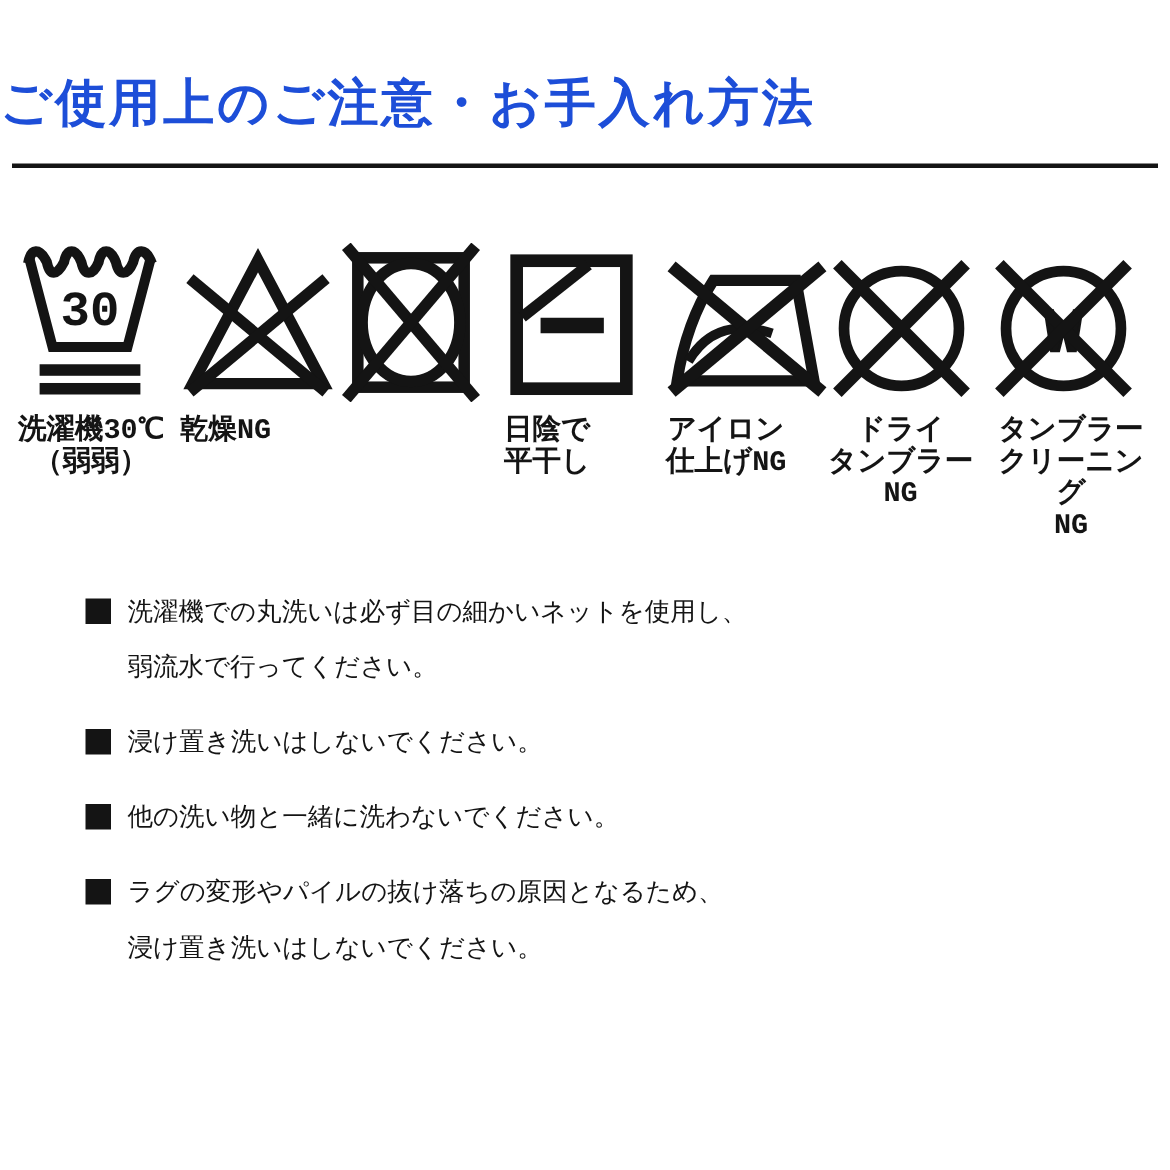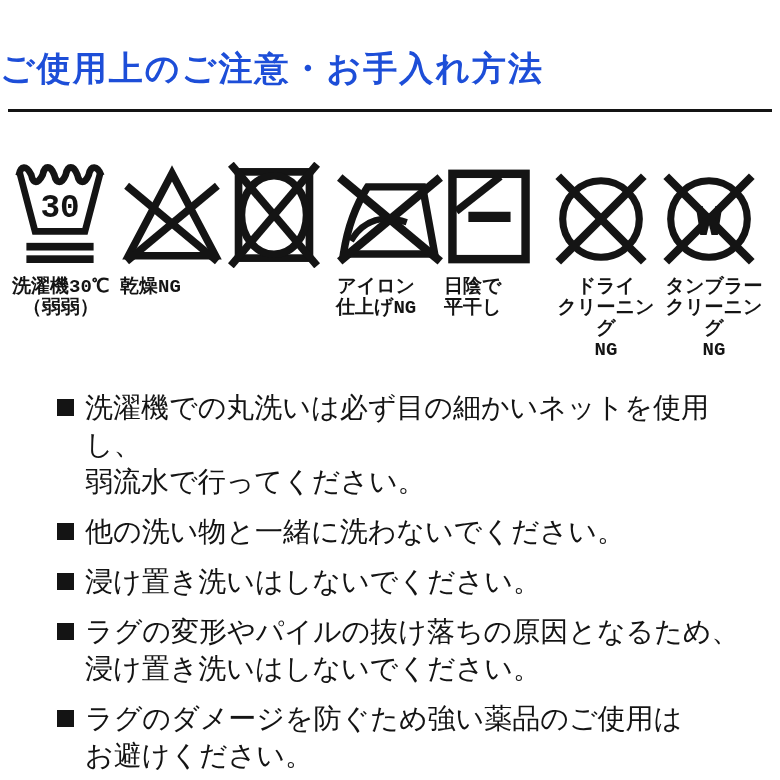--- a/index.html
+++ b/index.html
@@ -66,21 +66,21 @@
   .notes {
     margin-top: 28px;
     padding-left: 57px;
     padding-right: 36px;
     list-style: none;
   }
   .note-item {
     display: flex;
     align-items: flex-start;
     margin-bottom: 13px;
-    font-size: 28px;
+    font-size: 17px;
     font-weight: 500;
     line-height: 37px;
     color: #141414;
   }
   .bullet {
     flex: 0 0 auto;
     width: 17px; height: 17px;
     background: #141414;
     margin-top: 10px;
     margin-right: 11px;
@@ -128,53 +128,53 @@
           <rect class="stk" stroke-width="8" x="11" y="10" width="74" height="90"></rect>
           <ellipse class="stk" stroke-width="8" cx="48" cy="55" rx="34" ry="41"></ellipse>
           <line class="stk" stroke-width="8" x1="3" y1="2" x2="93" y2="108"></line>
           <line class="stk" stroke-width="8" x1="93" y1="2" x2="3" y2="108"></line>
         </svg>
       </div>
     </div>
 
     <div class="symbol-col">
       <div class="icon-box">
+        <svg width="90" height="104" viewBox="0 0 96 110">
+          <rect class="stk" stroke-width="9" x="9" y="10" width="78" height="91"></rect>
+          <line x1="26" y1="56" x2="71" y2="56" stroke="#141414" stroke-width="11"></line>
+          <line class="stk" stroke-width="8" x1="60" y1="13" x2="13" y2="50"></line>
+        </svg>
+      </div>
+      <div class="symbol-label">日陰で
+平干し</div>
+    </div>
+
+    <div class="symbol-col">
+      <div class="icon-box">
         <svg width="108" height="98" viewBox="0 0 116 105">
           <path class="stk" stroke-width="8" d="M34,18 L93,18 L106,90 L8,90 C12,64 21,38 34,18 Z"></path>
           <path class="stk" stroke-width="7" d="M16,76 C30,52 52,48 76,56"></path>
           <line class="stk" stroke-width="9" x1="4" y1="8" x2="112" y2="98"></line>
           <line class="stk" stroke-width="9" x1="112" y1="8" x2="4" y2="98"></line>
         </svg>
       </div>
       <div class="symbol-label">アイロン
 仕上げNG</div>
     </div>
 
     <div class="symbol-col">
       <div class="icon-box">
-        <svg width="90" height="104" viewBox="0 0 96 110">
-          <rect class="stk" stroke-width="9" x="9" y="10" width="78" height="91"></rect>
-          <line x1="26" y1="56" x2="71" y2="56" stroke="#141414" stroke-width="11"></line>
-          <line class="stk" stroke-width="8" x1="60" y1="13" x2="13" y2="50"></line>
-        </svg>
-      </div>
-      <div class="symbol-label">日陰で
-平干し</div>
-    </div>
-
-    <div class="symbol-col">
-      <div class="icon-box">
         <svg width="98" height="98" viewBox="0 0 110 110">
           <circle class="stk" stroke-width="8" cx="55" cy="55" r="43"></circle>
           <line class="stk" stroke-width="9" x1="7" y1="7" x2="103" y2="103"></line>
           <line class="stk" stroke-width="9" x1="103" y1="7" x2="7" y2="103"></line>
         </svg>
       </div>
       <div class="symbol-label">ドライ
-クリーニング
+タンブラー
 NG</div>
     </div>
 
     <div class="symbol-col">
       <div class="icon-box">
         <svg width="98" height="98" viewBox="0 0 110 110">
           <circle class="stk" stroke-width="8" cx="55" cy="55" r="43"></circle>
           <text x="55" y="72" font-size="46" font-weight="900" text-anchor="middle" fill="#141414" stroke="#141414" stroke-width="2">W</text>
           <line class="stk" stroke-width="9" x1="7" y1="7" x2="103" y2="103"></line>
           <line class="stk" stroke-width="9" x1="103" y1="7" x2="7" y2="103"></line>
@@ -188,31 +188,26 @@
   </div>
 
   <ul class="notes">
     <li class="note-item">
       <span class="bullet"></span>
       <span class="note-text">洗濯機での丸洗いは必ず目の細かいネットを使用し、
 弱流水で行ってください。</span>
     </li>
     <li class="note-item">
       <span class="bullet"></span>
+      <span class="note-text">浸け置き洗いはしないでください。</span>
+    </li>
+    <li class="note-item">
+      <span class="bullet"></span>
       <span class="note-text">他の洗い物と一緒に洗わないでください。</span>
-    </li>
-    <li class="note-item">
-      <span class="bullet"></span>
-      <span class="note-text">浸け置き洗いはしないでください。</span>
     </li>
     <li class="note-item">
       <span class="bullet"></span>
       <span class="note-text">ラグの変形やパイルの抜け落ちの原因となるため、
 浸け置き洗いはしないでください。</span>
     </li>
-    <li class="note-item">
-      <span class="bullet"></span>
-      <span class="note-text">ラグのダメージを防ぐため強い薬品のご使用は
-お避けください。</span>
-    </li>
   </ul>
 
 </div>
 
 </body></html>

